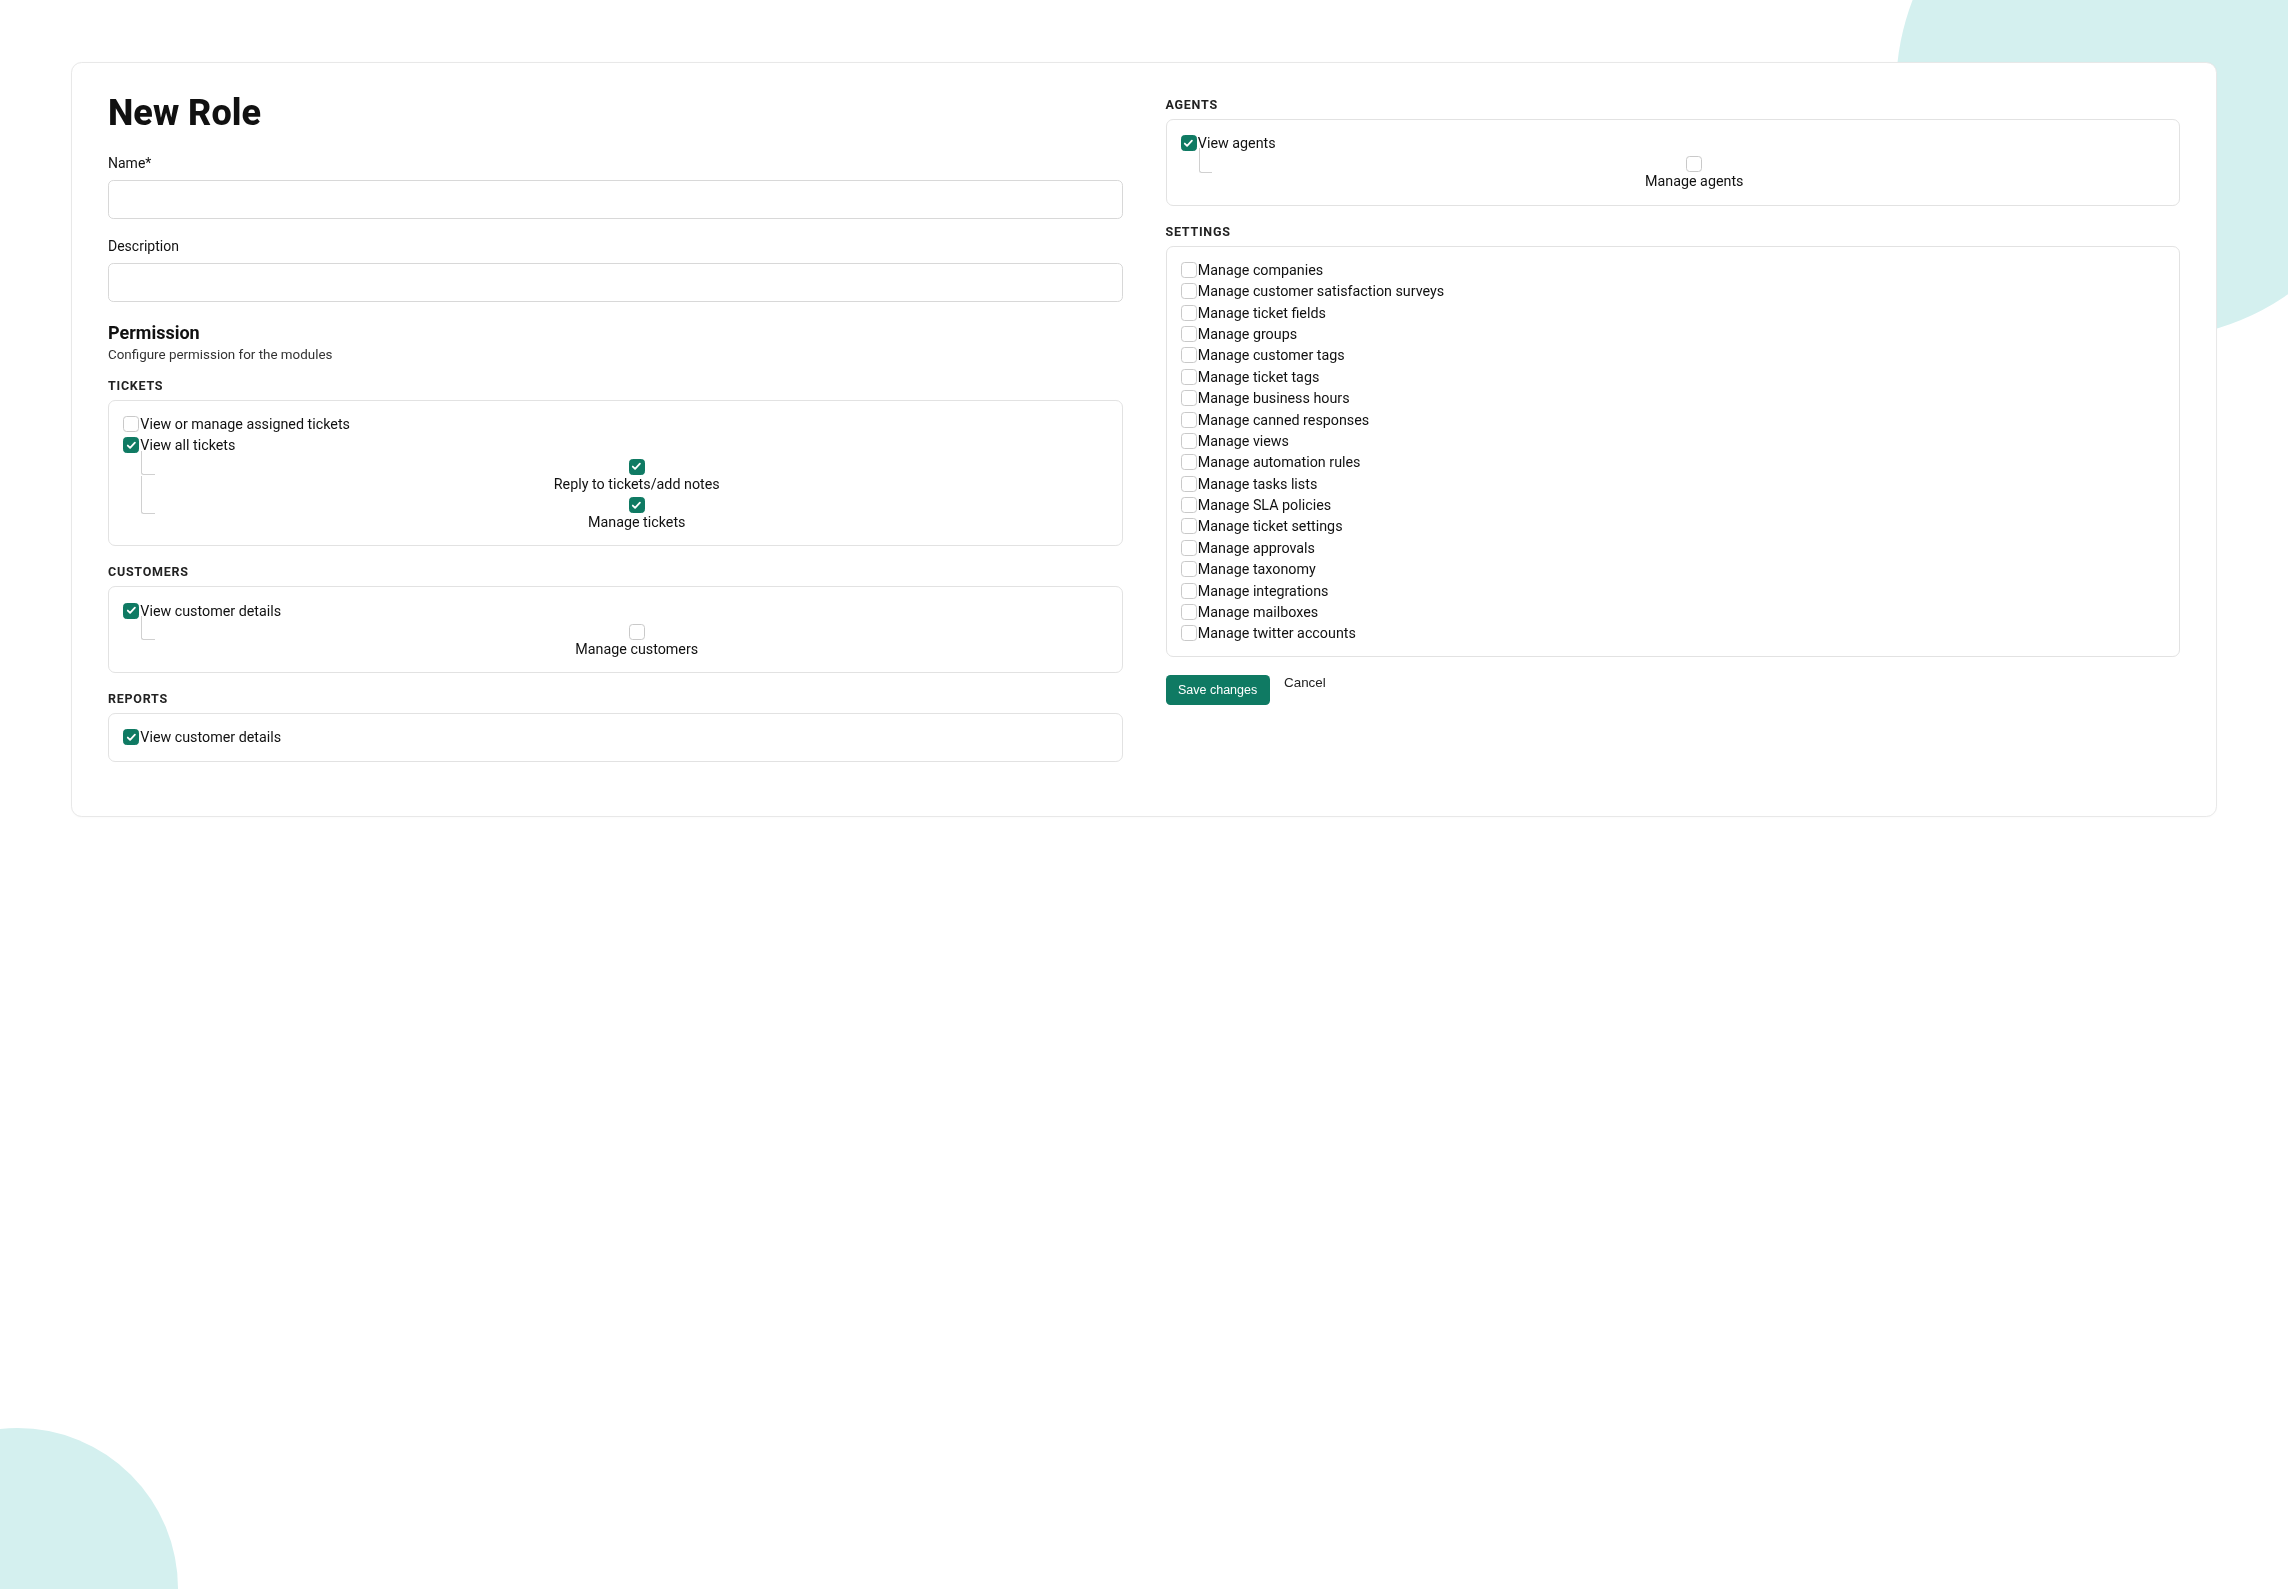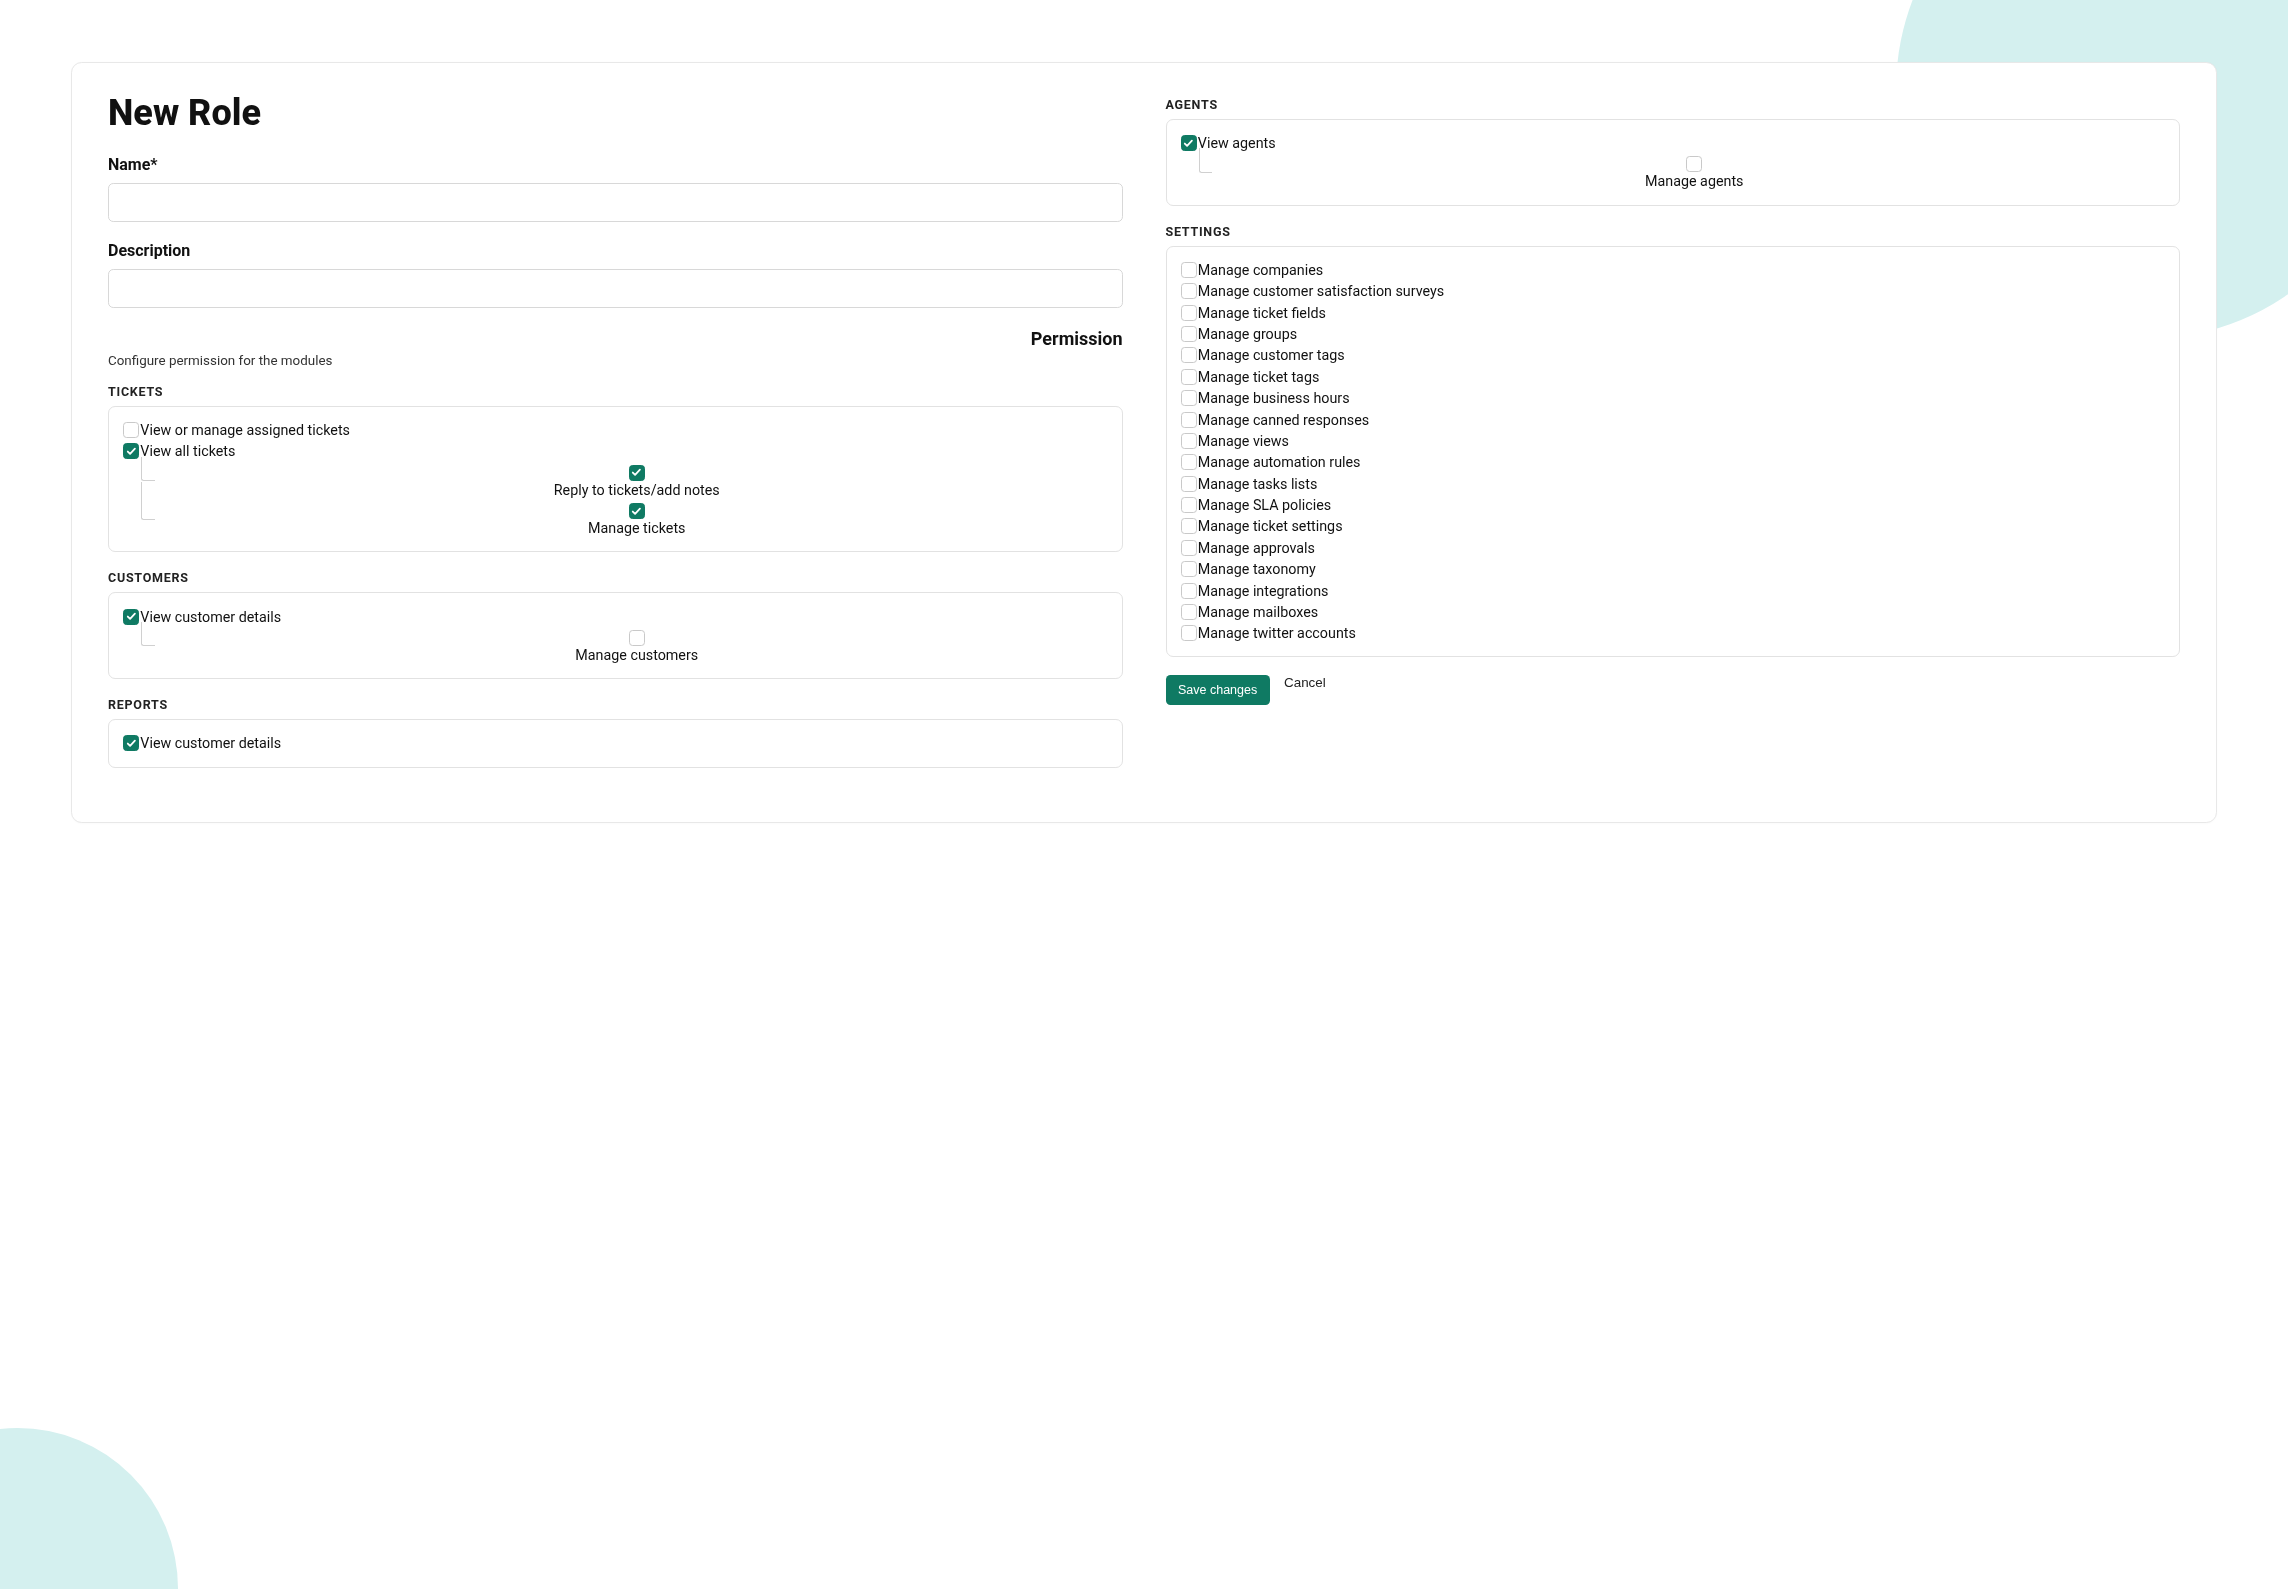--- a/index.html
+++ b/index.html
@@ -44,39 +44,38 @@
   }
   .col { flex: 1; min-width: 0; }
   .page-title {
     font-size: 36px;
     font-weight: 800;
     color: #111;
     margin-bottom: 21.4px;
   }
   .field { margin-bottom: 19.6px; }
   .field-label {
-    font-size: 16px;
-    font-weight: 700;
+    font-size: 14px;
+    font-weight: 400;
     color: #111;
     margin-bottom: 9px;
   }
   .text-input {
     width: 100%;
     height: 39px;
     border: 0.9px solid #d8d8d8;
     border-radius: 5.3px;
     padding: 0 10.7px;
     font-size: 13.4px;
   }
   .section-title {
     font-size: 18px;
     font-weight: 700;
     color: #111;
     margin-bottom: 3.6px;
-    text-align: right;
   }
   .section-sub {
     font-size: 13.4px;
     color: #333;
     margin-bottom: 16px;
   }
   .group-heading {
     font-size: 12.5px;
     font-weight: 700;
     letter-spacing: 0.06em;

